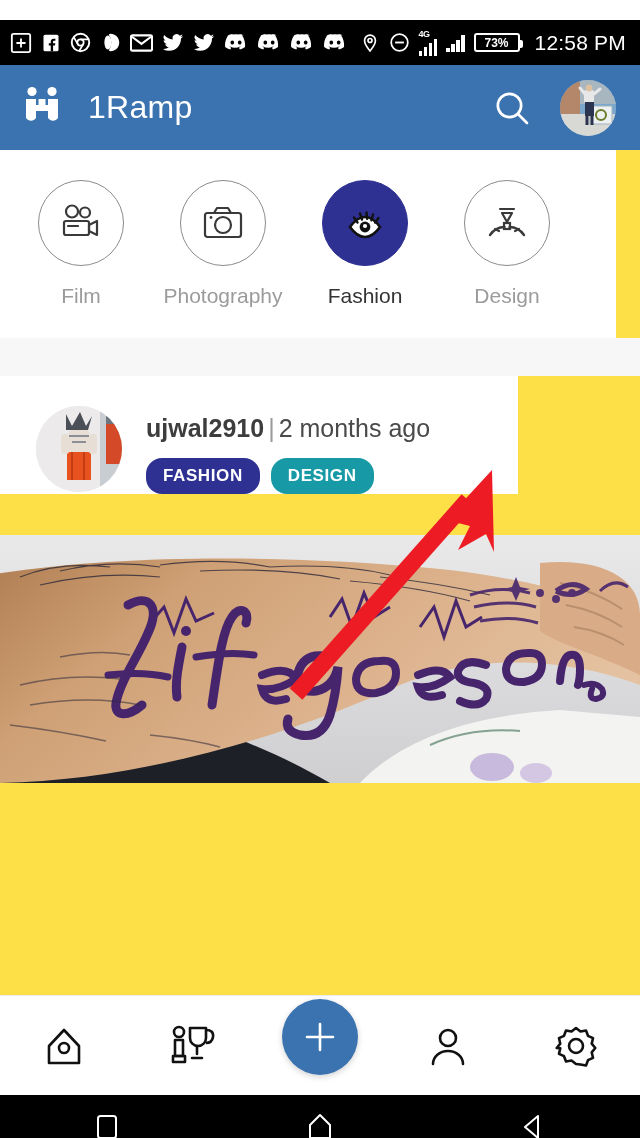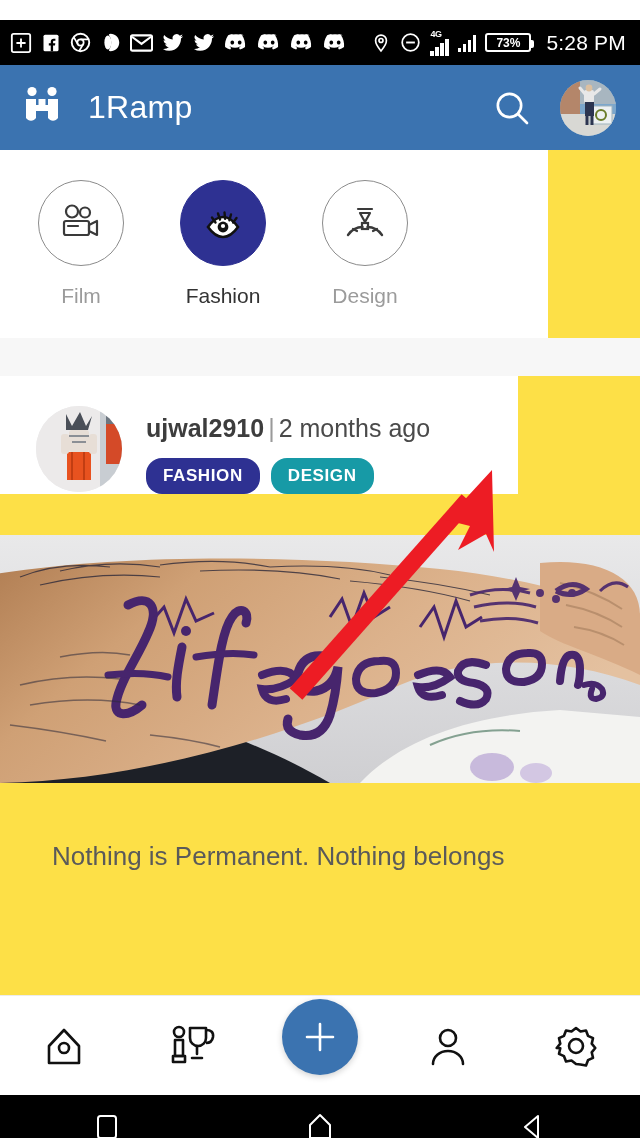--- a/index.html
+++ b/index.html
@@ -40,21 +40,21 @@
   .brand { display:flex; align-items:center; gap:28px; flex:1; }
   .brand-title { color:#fff; font-size:32px; font-weight:400; letter-spacing:.3px; }
   .appbar-actions{ display:flex; align-items:center; gap:28px; }
   .avatar-top {
     width:56px; height:56px; border-radius:50%; overflow:hidden;
     background:#7fa6c9; position:relative; flex:none;
   }
 
   
   .catstrip {
-    position:absolute; left:0; top:130px; width:548px; height:188px;
+    position:absolute; left:0; top:130px; width:616px; height:188px;
     background:#fff; display:flex; align-items:flex-start; overflow:hidden;
   }
   .cat {
     width:142px; flex:none; display:flex; flex-direction:column;
     align-items:center; padding-top:30px;
   }
   .cat.partial { width:46px; margin-left:-36px; }
   .cat-circle {
     width:86px; height:86px; border-radius:50%;
     border:1.6px solid #8b8b8b; display:flex; align-items:center; justify-content:center;
@@ -193,21 +193,21 @@
       </div>
       <div class="sig" style="height:18px">
           <i style="height:4px"></i>
           <i style="height:8px"></i>
           <i style="height:12px"></i>
           <i style="height:17px"></i>
         </div>
       <div class="batt">
         <span>73%</span>
       </div>
-      <div class="sb-time">5:28 PM</div>
+      <div class="sb-time">12:58 PM</div>
     </div>
   </div>
 
   <div class="appbar">
     <div class="brand">
       <svg width="36" height="44" viewBox="0 0 36 44">
         <circle cx="8" cy="5.5" r="4.6" fill="#fff"></circle>
         <circle cx="28" cy="5.5" r="4.6" fill="#fff"></circle>
         <path d="M2 13h10v19a6 6 0 0 1-10 0V13z" fill="#fff"></path>
         <path d="M24 13h10v19a6 6 0 0 1-10 0V13z" fill="#fff"></path>
@@ -252,20 +252,31 @@
           <circle cx="14" cy="8.5" r="6" fill="none" stroke="#3a3a3a" stroke-width="2.2"></circle>
           <circle cx="27" cy="9.5" r="5" fill="none" stroke="#3a3a3a" stroke-width="2.2"></circle>
           <rect x="6" y="18" width="25" height="14" rx="2" fill="none" stroke="#3a3a3a" stroke-width="2.2"></rect>
           <path d="M31 22l8-4v14l-8-4z" fill="none" stroke="#3a3a3a" stroke-width="2.2" stroke-linejoin="round"></path>
           <path d="M10 23h10" stroke="#3a3a3a" stroke-width="2.2" stroke-linecap="round"></path>
         </svg>
       </div>
       <div class="cat-label">Film</div>
     </div>
 
+    <div class="cat">
+      <div class="cat-circle">
+        <svg width="46" height="40" viewBox="0 0 46 40">
+          <rect x="5" y="10" width="36" height="24" rx="2.5" fill="none" stroke="#3a3a3a" stroke-width="2.2"></rect>
+          <path d="M14 10l3-5h11l3 5" fill="none" stroke="#3a3a3a" stroke-width="2.2" stroke-linejoin="round"></path>
+          <circle cx="23" cy="22" r="8" fill="none" stroke="#3a3a3a" stroke-width="2.2"></circle>
+          <circle cx="11" cy="14.5" r="1.4" fill="#3a3a3a"></circle>
+        </svg>
+      </div>
+      <div class="cat-label">Photography</div>
+    </div>
 
     <div class="cat">
       <div class="cat-circle active">
         <svg width="48" height="40" viewBox="0 0 48 40">
           <path d="M9 24c5-7 10-10 15-10s10 3 15 10c-5 7-10 10-15 10S14 31 9 24z" fill="#fff" stroke="#111" stroke-width="2.6"></path>
           <circle cx="24" cy="24" r="5.4" fill="#111"></circle>
           <circle cx="24" cy="23" r="2.1" fill="#fff"></circle>
           <path d="M13 14.5l3.5 5M19 10.5l2 6M25.5 9.5l.6 6.4M32 11.5l-1.6 5.8M37.5 15l-3.4 4.6" stroke="#111" stroke-width="2.4" stroke-linecap="round" fill="none"></path>
         </svg>
       </div>
@@ -390,21 +401,20 @@
 
       <path d="M150 88 l14 -16 l10 26 l12 -34 l10 22 l18 -8 M330 82 l12 -18 l10 28 l12 -34 l10 24 l16 -10 M420 92 l14 -20 l10 30 l12 -36 l10 26 l16 -10" stroke="#47256d" stroke-width="3" fill="none"></path>
 
       <g stroke="#2e2a3a" stroke-width="1.6" fill="none" opacity=".55">
         <path d="M20 150 q50 -12 100 -6 M30 170 q60 -10 110 0 M10 190 q50 6 96 16 M150 200 q40 4 70 12 M60 122 q40 -8 70 -2"></path>
       </g>
     </svg>
   </div>
 
   <div class="article">
-    <div class="art-body">Nothing is Permanent. Nothing belongs</div>
   </div>
 
   <div class="bottomnav">
     <div class="nav-item">
       <svg width="48" height="48" viewBox="0 0 48 48">
         <path d="M9 24 L24 8 L39 24 L39 41 L9 41 Z" fill="none" stroke="#111" stroke-width="2.6" stroke-linejoin="round"></path>
         <circle cx="24" cy="26" r="5" fill="none" stroke="#111" stroke-width="2.6"></circle>
       </svg>
     </div>
     <div class="nav-item">

